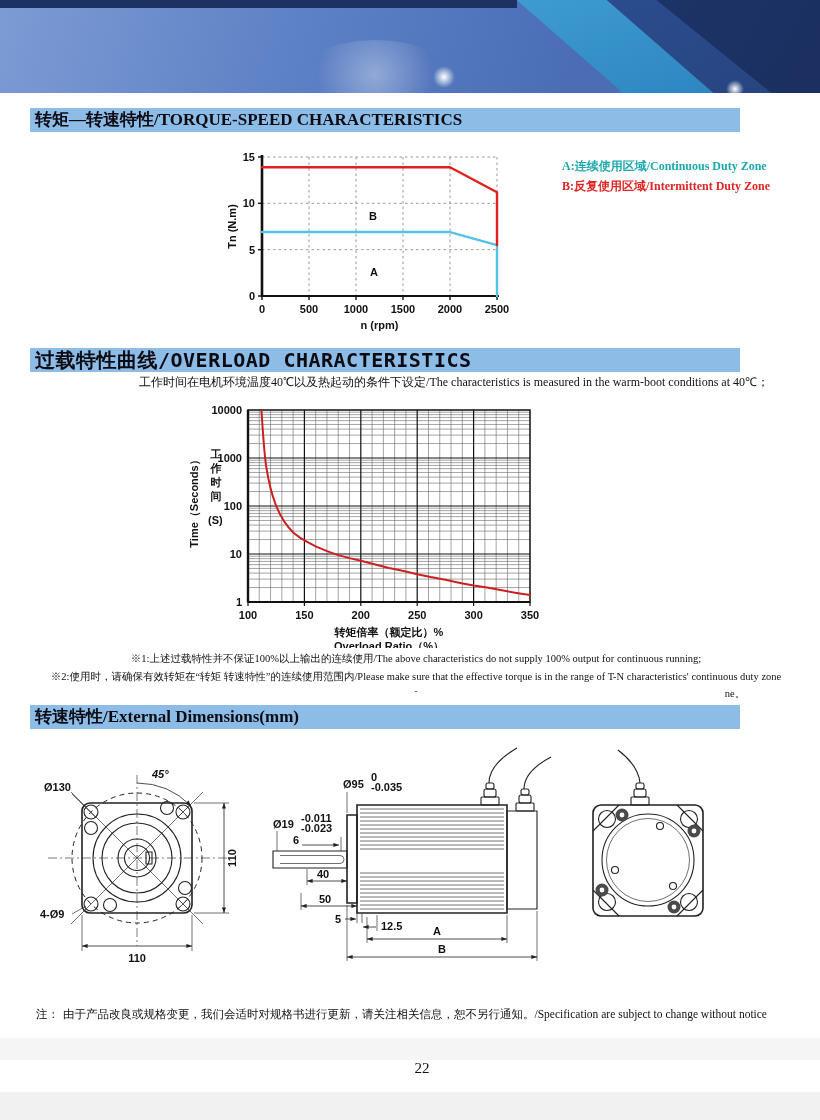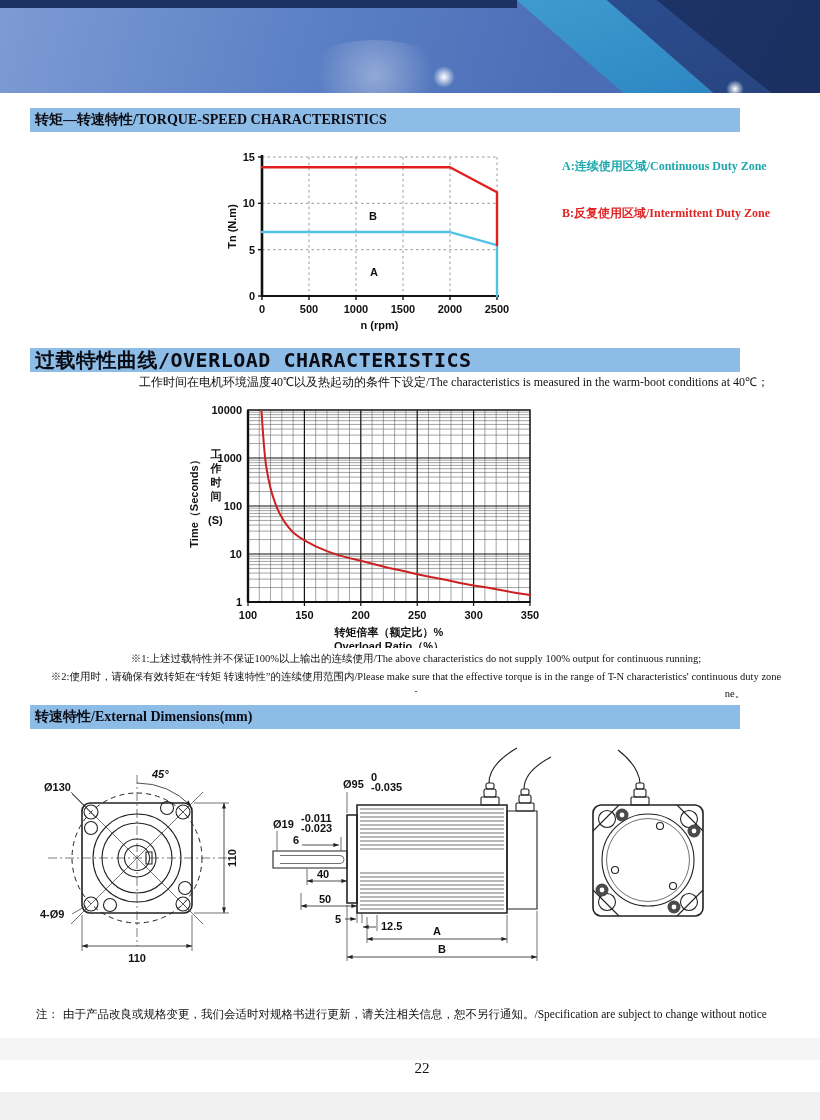--- a/index.html
+++ b/index.html
@@ -16,33 +16,33 @@
   .bn-navy{position:absolute;inset:0;background:linear-gradient(120deg,#22407e,#1b2f60);
            clip-path:polygon(80% 0,100% 0,100% 100%,94% 100%);}
   .bn-topstrip{position:absolute;left:0;top:0;width:63%;height:8px;background:#1c3263;}
   .bn-dot{position:absolute;border-radius:50%;background:radial-gradient(circle,#ffffff 0%,rgba(255,255,255,0) 70%);}
   .d1{left:433px;top:66px;width:22px;height:22px;}
   .d2{left:726px;top:80px;width:18px;height:18px;}
   .d3{left:300px;top:40px;width:150px;height:70px;opacity:.35;}
 
   
   .sec-bar{position:absolute;left:30px;width:710px;height:24px;background:#8dbce6;
-           color:#0b0b14;font-weight:bold;font-size:14px;line-height:24px;
+           color:#0b0b14;font-weight:bold;font-size:17px;line-height:24px;
            padding-left:5px;box-sizing:border-box;white-space:nowrap;}
   .mono{font-family:"DejaVu Sans Mono","Liberation Sans",monospace;font-size:20px;letter-spacing:.5px;}
   .bar1{top:108px;} .bar2{top:348px;} .bar3{top:705px;}
 
   .subtitle{position:absolute;top:373px;left:0;width:820px;text-align:center;font-size:12px;padding-left:44px;}
 
   .chart{position:absolute;}
   .chart text{font-family:"Liberation Sans",sans-serif;font-size:11px;font-weight:700;fill:#111;}
   #chart1{left:225px;top:147px;} #chart2{left:182px;top:396px;}
 
   .legend{position:absolute;left:562px;top:156px;font-size:12px;font-weight:bold;line-height:20px;white-space:nowrap;}
-  .legend .la{color:#1ea8ad;} .legend .lb{color:#e02525;margin-top:27px;}
+  .legend .la{color:#1ea8ad;} .legend .lb{color:#e02525;}
 
   .notes{position:absolute;top:650px;left:36px;width:760px;text-align:center;font-size:10.5px;line-height:18px;}
   .note-dash{font-size:9px;line-height:10px;}
   .note-cont{position:absolute;top:687px;left:690px;width:90px;text-align:center;font-size:10.5px;}
 
   
   #drawings{position:absolute;left:30px;top:733px;}
   #drawings line,#drawings path,#drawings rect,#drawings circle,#drawings polygon{vector-effect:non-scaling-stroke;}
   #drawings text{font-family:"Liberation Sans",sans-serif;font-weight:bold;fill:#111;font-size:11px;}
   .thick{stroke:#222;stroke-width:1.6;fill:none;}

